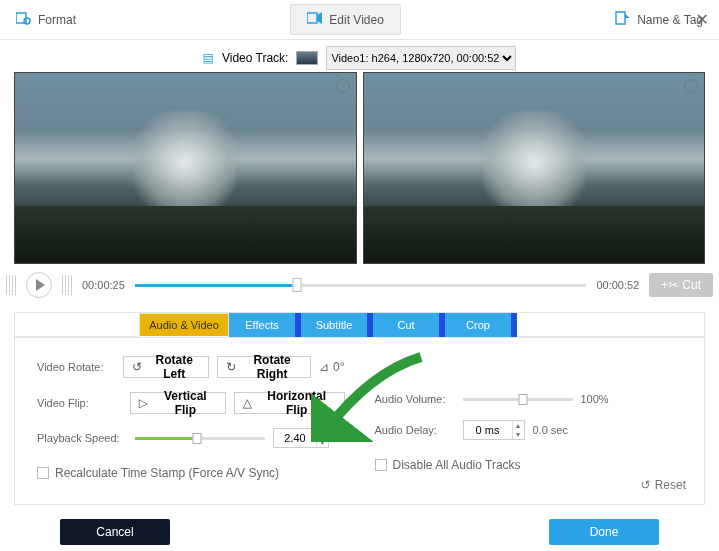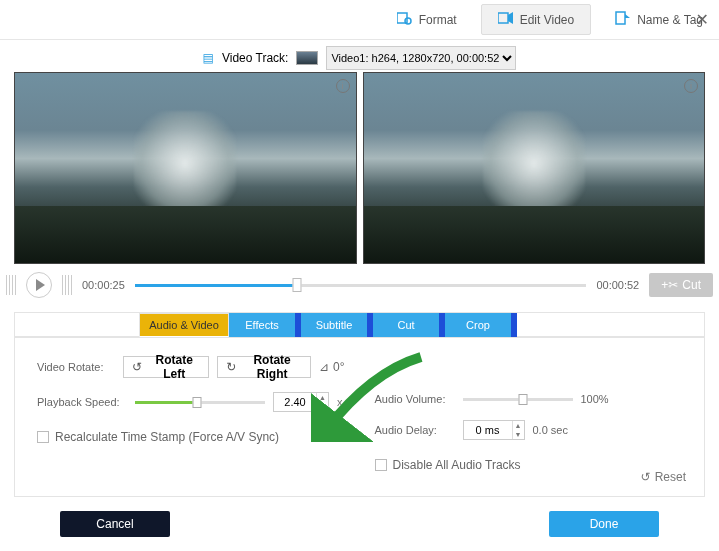--- a/index.html
+++ b/index.html
@@ -1,17 +1,17 @@
 <!DOCTYPE html>
 <html><head>
 <meta charset="utf-8">
 <style>
   * { box-sizing: border-box; margin: 0; padding: 0; font-family: -apple-system, "Segoe UI", Arial, sans-serif; font-size: 12px; }
   body { background: #fff; width: 719px; height: 551px; overflow: hidden; position: relative; }
-  .topbar { height: 40px; display: flex; align-items: center; justify-content: flex-end; gap: 8px; border-bottom: 1px solid #e6e6e6; position: relative; }
+  .topbar { height: 40px; display: flex; align-items: center; justify-content: space-between; gap: 8px; border-bottom: 1px solid #e6e6e6; position: relative; }
   .close-x { position: absolute; right: 10px; top: 10px; color: #666; cursor: pointer; font-size: 16px; }
   .toptab { display: flex; align-items: center; gap: 6px; padding: 6px 16px; color: #555; border-radius: 2px; cursor: pointer; }
   .toptab.active { background: #f1f1f1; border: 1px solid #ddd; }
   .toptab .icn { color: #2a9fe0; font-size: 15px; }
   .trackbar { height: 24px; display: flex; align-items: center; justify-content: center; gap: 8px; margin-top: 6px; font-size: 11px; }
   .trackbar select { font-size: 11px; width: 190px; height: 24px; border: 1px solid #ccc; }
   .thumb { width: 22px; height: 14px; background: linear-gradient(#6a8093, #2b3a44); border: 1px solid #aaa; }
   .previews { display: flex; gap: 6px; padding: 0 14px; margin-top: 2px; position: relative; }
   .badge { position: absolute; top: 0; font-size: 10px; color: #fff; background: #7a7a7a; padding: 2px 6px; }
   .badge.left { left: 14px; }
@@ -158,20 +158,31 @@
         <button class="btn">
           <span class="ico">↻</span>
           <b>Rotate Right</b>
         </button>
         <span class="angle">
           <span>⊿</span>
           <span>0°</span>
         </span>
       </div>
       <div class="row">
+        <span class="lbl">Video Flip:</span>
+        <button class="btn">
+          <span class="ico">▷</span>
+          <b>Vertical Flip</b>
+        </button>
+        <button class="btn">
+          <span class="ico">△</span>
+          <b>Horizontal Flip</b>
+        </button>
+      </div>
+      <div class="row">
         <span class="lbl">Playback Speed:</span>
         <div class="slider">
           <div class="srail"></div>
             <div class="sfill" style="width:48%"></div>
             <div class="shdl" style="left:48%"></div>
         </div>
         <div class="spin">
           <input value="2.40" style="">
           <div class="ar">
               <span>▲</span>

